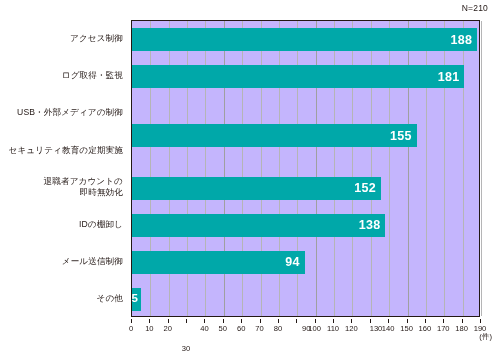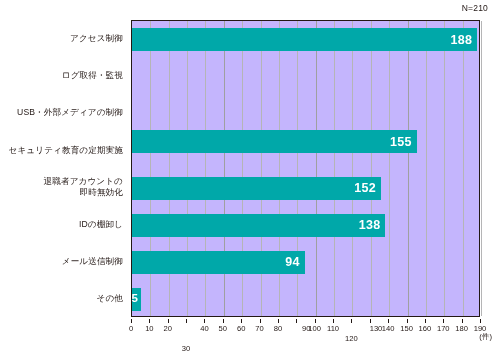--- a/index.html
+++ b/index.html
@@ -191,21 +191,26 @@
         <div class="gridline" style="left: 312.263px;"></div>
         <div class="gridline" style="left: 330.632px;"></div>
         <div class="gridline" style="left: 349px;"></div>
       </div>
     <div class="rows">
         <div class="row" style="top: 7.0625px;">
           <div class="bar" style="width: 345.326px;">
             <div class="bar-value">188</div>
           </div>
         </div>
-        <div class="row" style="top: 109px;">
+        <div class="row" style="top: 44.1875px;">
+          <div class="bar" style="width: 332.468px;">
+            <div class="bar-value">181</div>
+          </div>
+        </div>
+        <div class="row" style="top: 103px;">
           <div class="bar" style="width: 284.711px;">
             <div class="bar-value">155</div>
           </div>
         </div>
         <div class="row" style="top: 155.562px;">
           <div class="bar" style="width: 249px;">
             <div class="bar-value">152</div>
           </div>
         </div>
         <div class="row" style="top: 192.688px;">
@@ -245,21 +250,21 @@
       <div class="xtick" style="left: 128.579px; top: 5px;">70</div>
       <div class="tickmark" style="left: 146.947px;"></div>
       <div class="xtick" style="left: 146.947px; top: 5px;">80</div>
       <div class="tickmark" style="left: 165.316px;"></div>
       <div class="xtick" style="left: 165.316px; top: 5px; padding-left: 20px;">90</div>
       <div class="tickmark" style="left: 183.684px;"></div>
       <div class="xtick" style="left: 183.684px; top: 5px;">100</div>
       <div class="tickmark" style="left: 202.053px;"></div>
       <div class="xtick" style="left: 202.053px; top: 5px;">110</div>
       <div class="tickmark" style="left: 220.421px;"></div>
-      <div class="xtick" style="left: 220.421px; top: 15px;">120</div>
+      <div class="xtick" style="left: 220.421px; top: 5px;">120</div>
       <div class="tickmark" style="left: 238.789px;"></div>
       <div class="xtick" style="left: 245px; top: 5px;">130</div>
       <div class="tickmark" style="left: 257.158px;"></div>
       <div class="xtick" style="left: 257.158px; top: 5px;">140</div>
       <div class="tickmark" style="left: 275.526px;"></div>
       <div class="xtick" style="left: 275.526px; top: 5px;">150</div>
       <div class="tickmark" style="left: 293.895px;"></div>
       <div class="xtick" style="left: 293.895px; top: 5px;">160</div>
       <div class="tickmark" style="left: 312.263px;"></div>
       <div class="xtick" style="left: 312.263px; top: 5px;">170</div>

